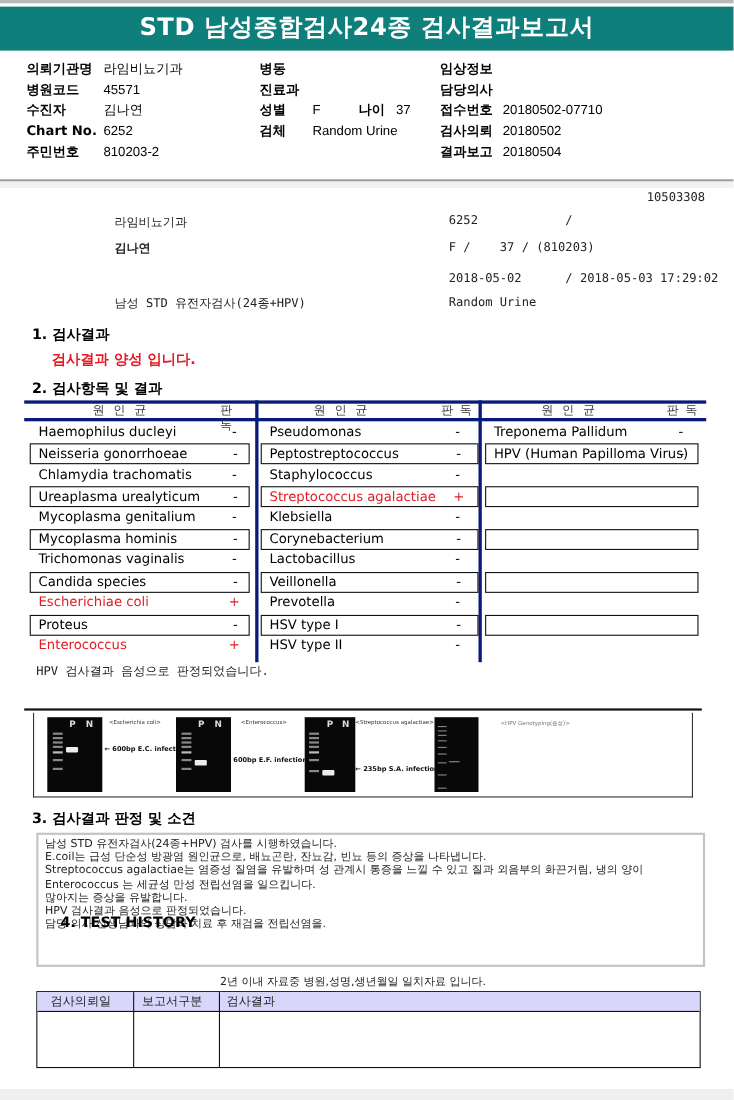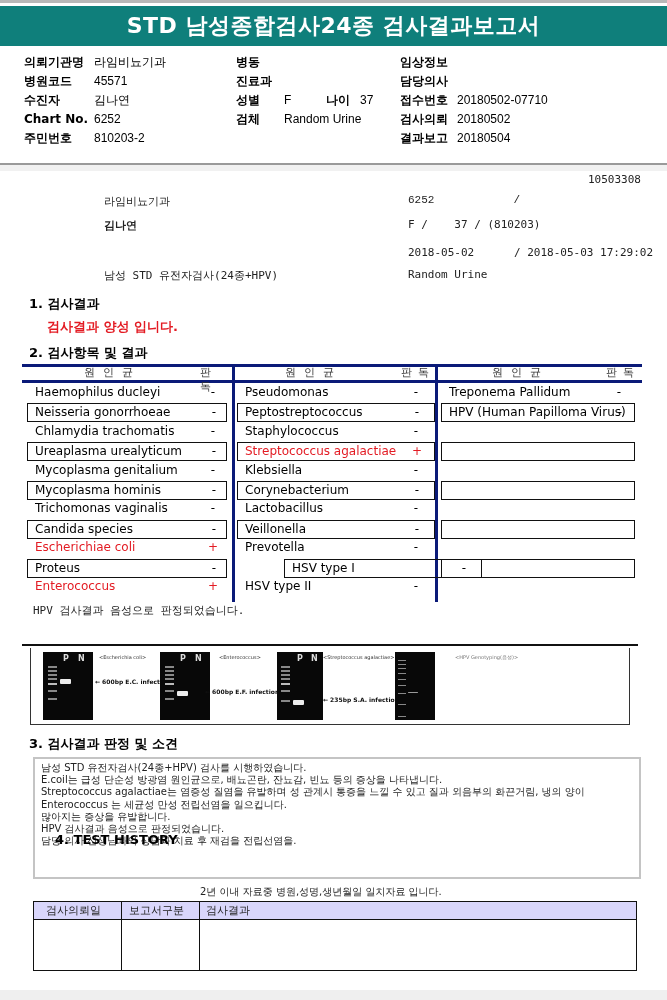--- a/index.html
+++ b/index.html
@@ -87,21 +87,21 @@
   <div><span class="lbl" style="width:57px">접수번호</span><span class="val">20180502-07710</span></div>
   <div><span class="lbl" style="width:57px">검사의뢰</span><span class="val">20180502</span></div>
   <div><span class="lbl" style="width:57px">결과보고</span><span class="val">20180504</span></div>
 </div>
 
 <div class="sep-line"></div>
 <div class="sep-bg"></div>
 
 <div class="mono" style="left:588px; top:173px;">10503308</div>
 <div class="mono" style="left:104px; top:194px;">라임비뇨기과</div>
-<div class="mono" style="left:408px; top:194px; white-space:pre;font-family:Liberation Mono, monospace;">6252            /</div>
+<div class="mono" style="left:408px; top:194px; white-space:pre;">6252            /</div>
 <div class="mono" style="left:104px; top:218px; font-weight:bold;">김나연</div>
 <div class="mono" style="left:408px; top:218px; white-space:pre;">F /    37 / (810203)</div>
 <div class="mono" style="left:408px; top:246px; white-space:pre;">2018-05-02      / 2018-05-03 17:29:02</div>
 <div class="mono" style="left:104px; top:268px;">남성 STD 유전자검사(24종+HPV)</div>
 <div class="mono" style="left:408px; top:268px;">Random Urine</div>
 
 <div class="sec-title" style="left:29px; top:295px;">1. 검사결과</div>
 <div class="positive-msg">검사결과 양성 입니다.</div>
 
 <div class="sec-title" style="left:29px; top:344px;">2. 검사항목 및 결과</div>
@@ -198,21 +198,21 @@
       <span class="rs" style="left: 173px;">-</span>
     </div>
     <div class="row boxed" style="left: 237px; top: 519.8px; width: 198px;">
       <span class="nm">Veillonella</span>
       <span class="rs" style="left: 173px;">-</span>
     </div>
     <div class="row" style="left: 237px; top: 539.2px; width: 198px;">
       <span class="nm">Prevotella</span>
       <span class="rs" style="left: 173px;">-</span>
     </div>
-    <div class="row boxed" style="left: 237px; top: 558.6px; width: 198px; margin-left: 47px;">
+    <div class="row boxed" style="left: 237px; top: 558.6px; width: 198px;">
       <span class="nm">HSV type I</span>
       <span class="rs" style="left: 173px;">-</span>
     </div>
     <div class="row" style="left: 237px; top: 578px; width: 198px;">
       <span class="nm">HSV type II</span>
       <span class="rs" style="left: 173px;">-</span>
     </div>
     <div class="row" style="left: 441px; top: 384px; width: 194px;">
       <span class="nm">Treponema Pallidum</span>
       <span class="rs" style="left: 172px;">-</span>

